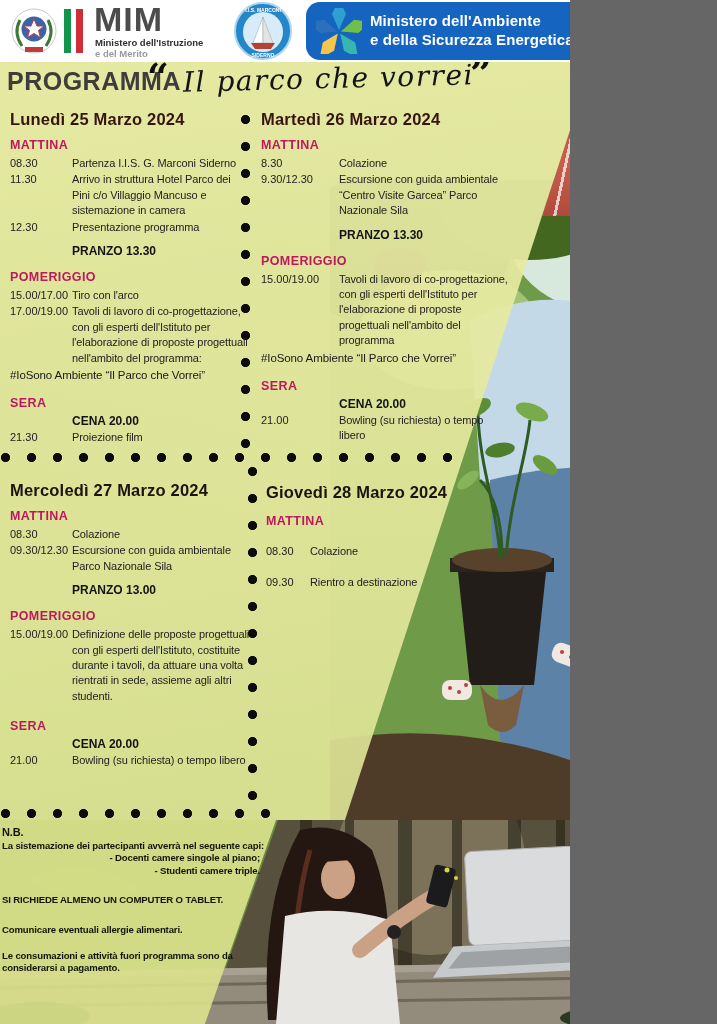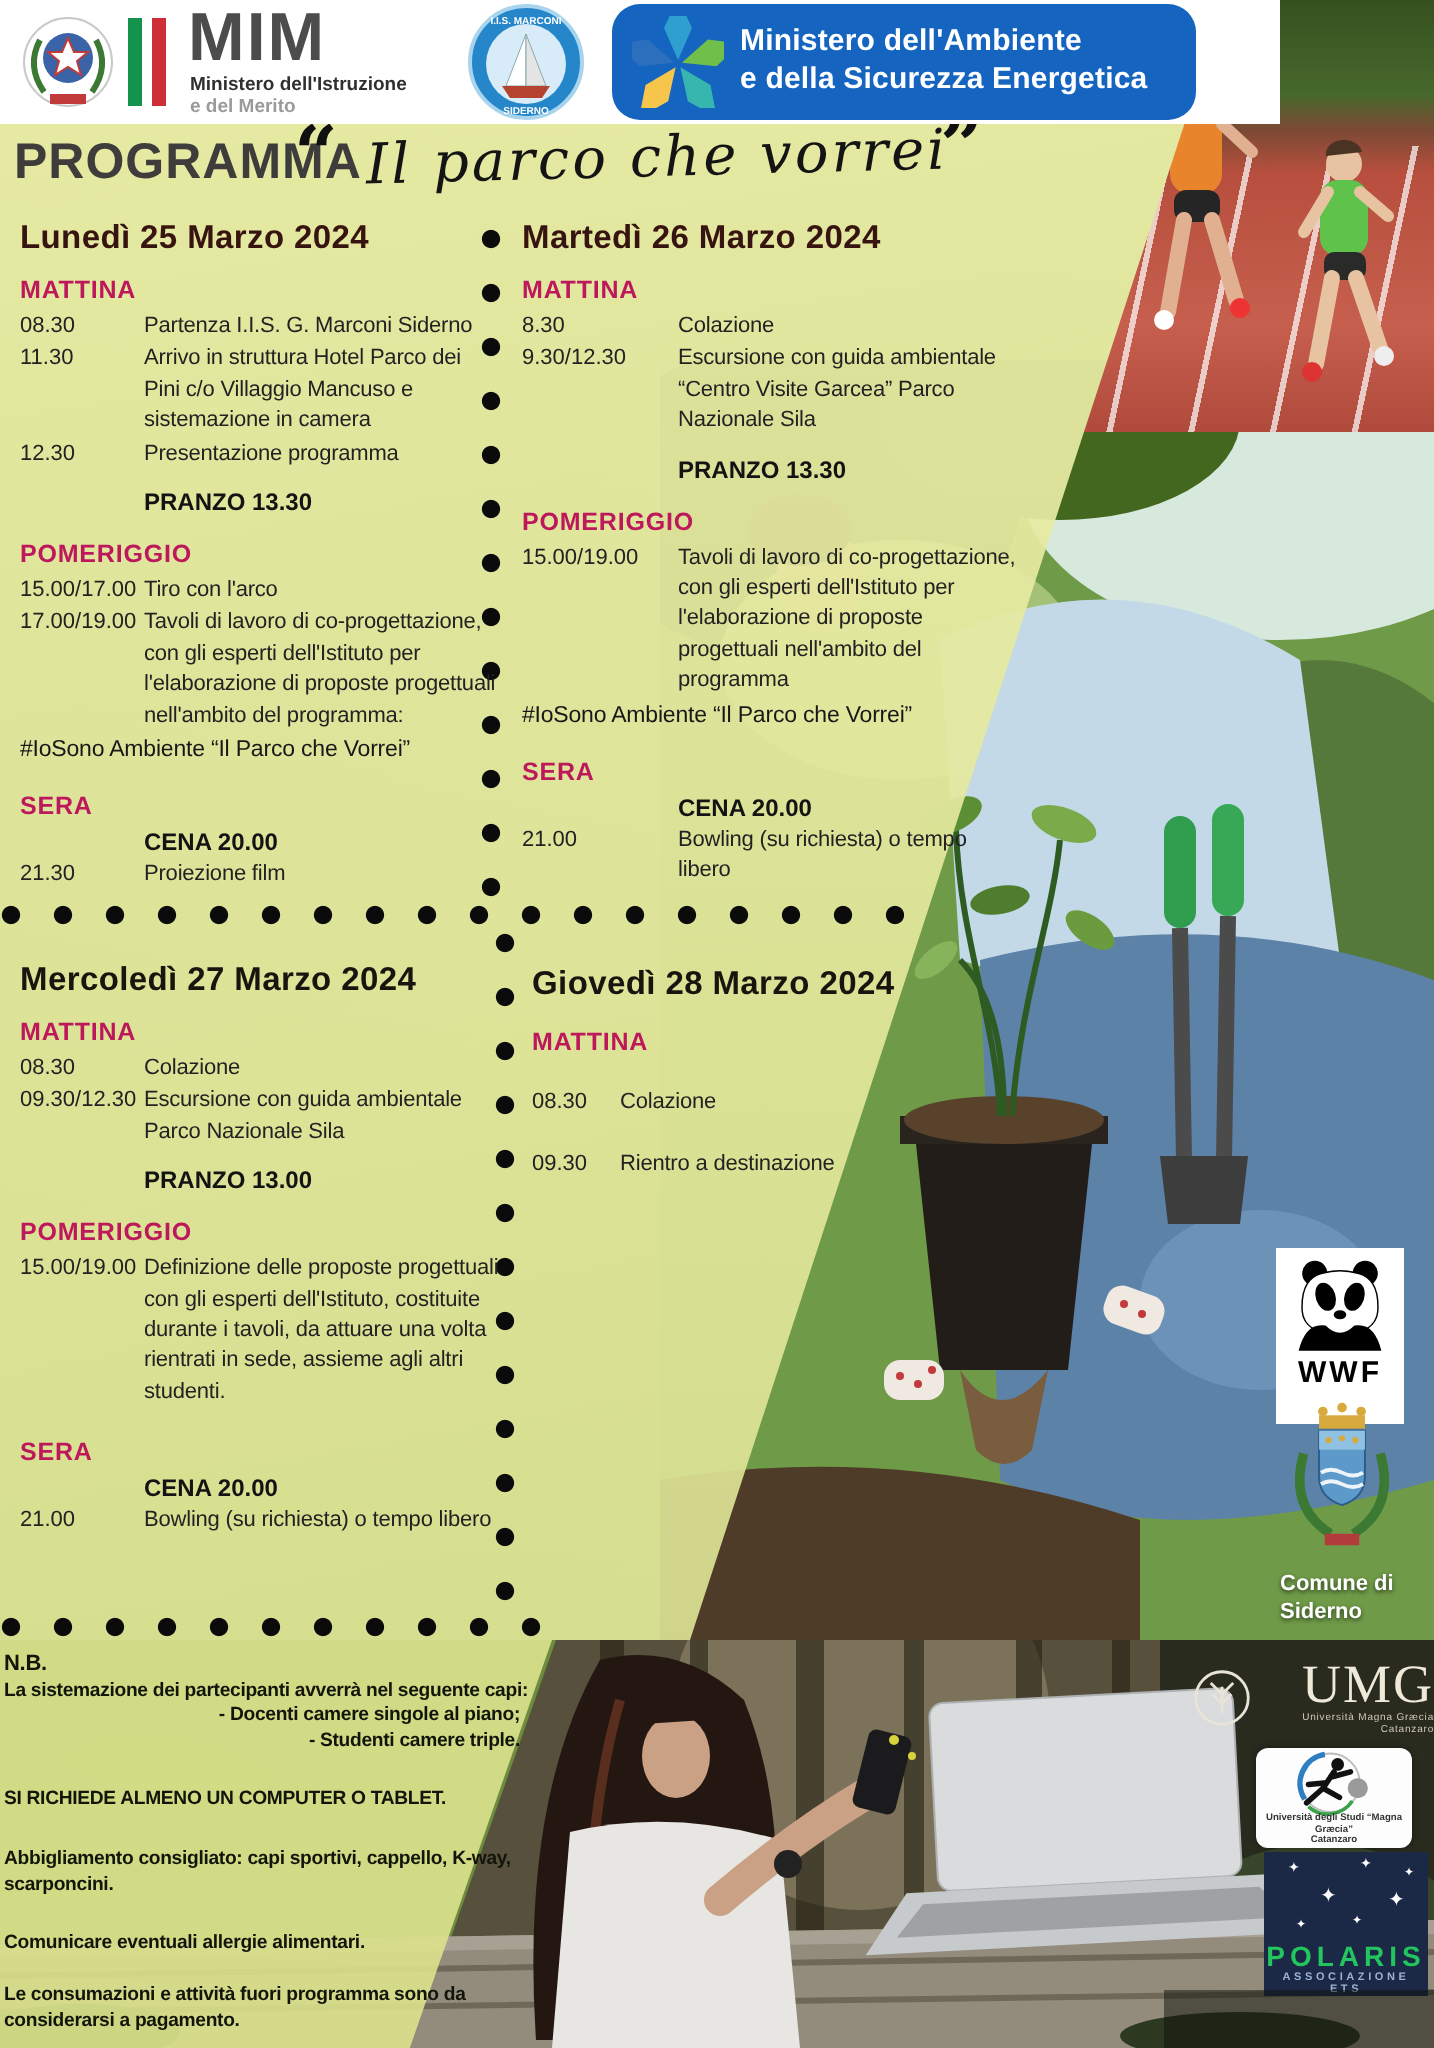--- a/index.html
+++ b/index.html
@@ -1,16 +1,16 @@
 <!DOCTYPE html>
 <html><head>
 <meta charset="utf-8">
 <style>
   html,body{margin:0;padding:0;background:#666;}
-  .poster{position:relative;width:717px;height:1024px;overflow:hidden;
+  .poster{position:relative;width:570px;height:1024px;overflow:hidden;
     font-family:"Liberation Sans",sans-serif;background:#c9d186;}
   .abs{position:absolute;}
 
   
   #base-left{left:0;top:62px;width:600px;height:758px;z-index:0;
     clip-path:polygon(0 0,98.7% 0,57.5% 100%,0 100%);
     background:linear-gradient(155deg,#aabf74 0%,#85a257 30%,#97b164 55%,#7d9b50 80%,#8aa65b 100%);}
   #photo-plant{left:330px;top:180px;width:387px;height:640px;z-index:1;}
   #photo-track{left:420px;top:0;width:297px;height:216px;z-index:2;
     clip-path:polygon(74% 0,100% 0,100% 100%,41% 100%,57.9% 28.7%,74% 28.7%);
@@ -388,21 +388,20 @@
         <span class="d">Rientro a destinazione</span>
       </div>
   </div>
 
   <div class="abs" id="notes">
     <div class="nb">N.B.</div>
     <div>La sistemazione dei partecipanti avverrà nel seguente capi:</div>
     <div class="n-r">- Docenti camere singole al piano;</div>
     <div class="n-r">- Studenti camere  triple.</div>
     <div class="n-c gap-lg">SI RICHIEDE ALMENO UN COMPUTER O TABLET.</div>
-    <div class="n-c gap-lg">Abbigliamento consigliato: capi sportivi, cappello, K-way, scarponcini.</div>
     <div class="n-c gap-lg">Comunicare eventuali allergie alimentari.</div>
     <div class="n-c gap">Le consumazioni e attività fuori programma sono da considerarsi a pagamento.</div>
   </div>
 
   <div class="abs" id="wwf-box">
     <svg width="54" height="48" viewBox="0 0 60 52">
       <circle cx="16" cy="9" r="7" fill="#000"></circle>
         <circle cx="44" cy="9" r="7" fill="#000"></circle>
       <path d="M9,30 Q8,12 20,9 Q30,6 40,9 Q52,12 51,30 Q50,42 30,44 Q10,42 9,30 Z" fill="#fff" stroke="#000" stroke-width=".8"></path>
       <ellipse cx="22" cy="22" rx="5.5" ry="8" fill="#000" transform="rotate(-18 22 22)"></ellipse>

